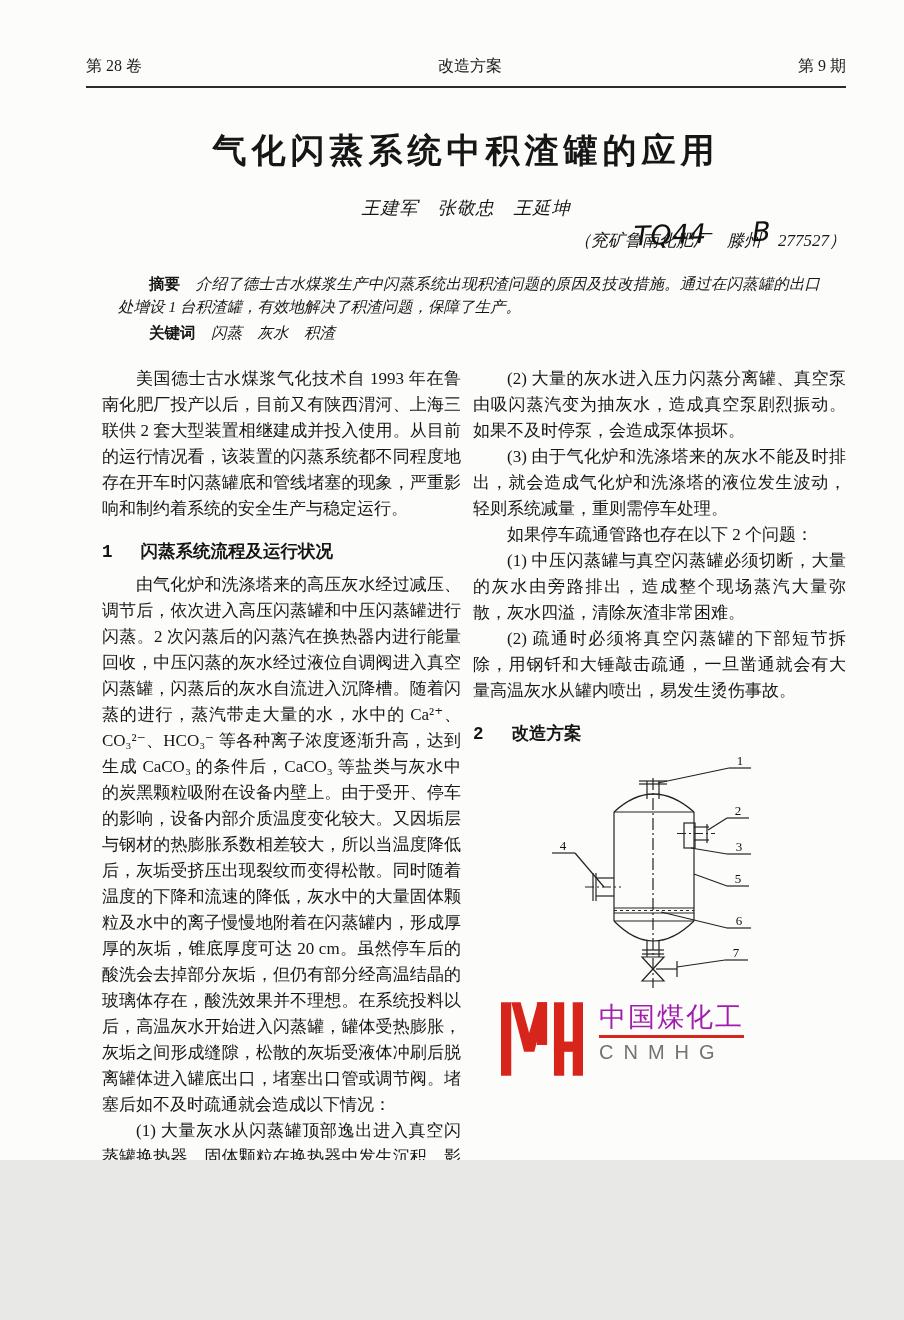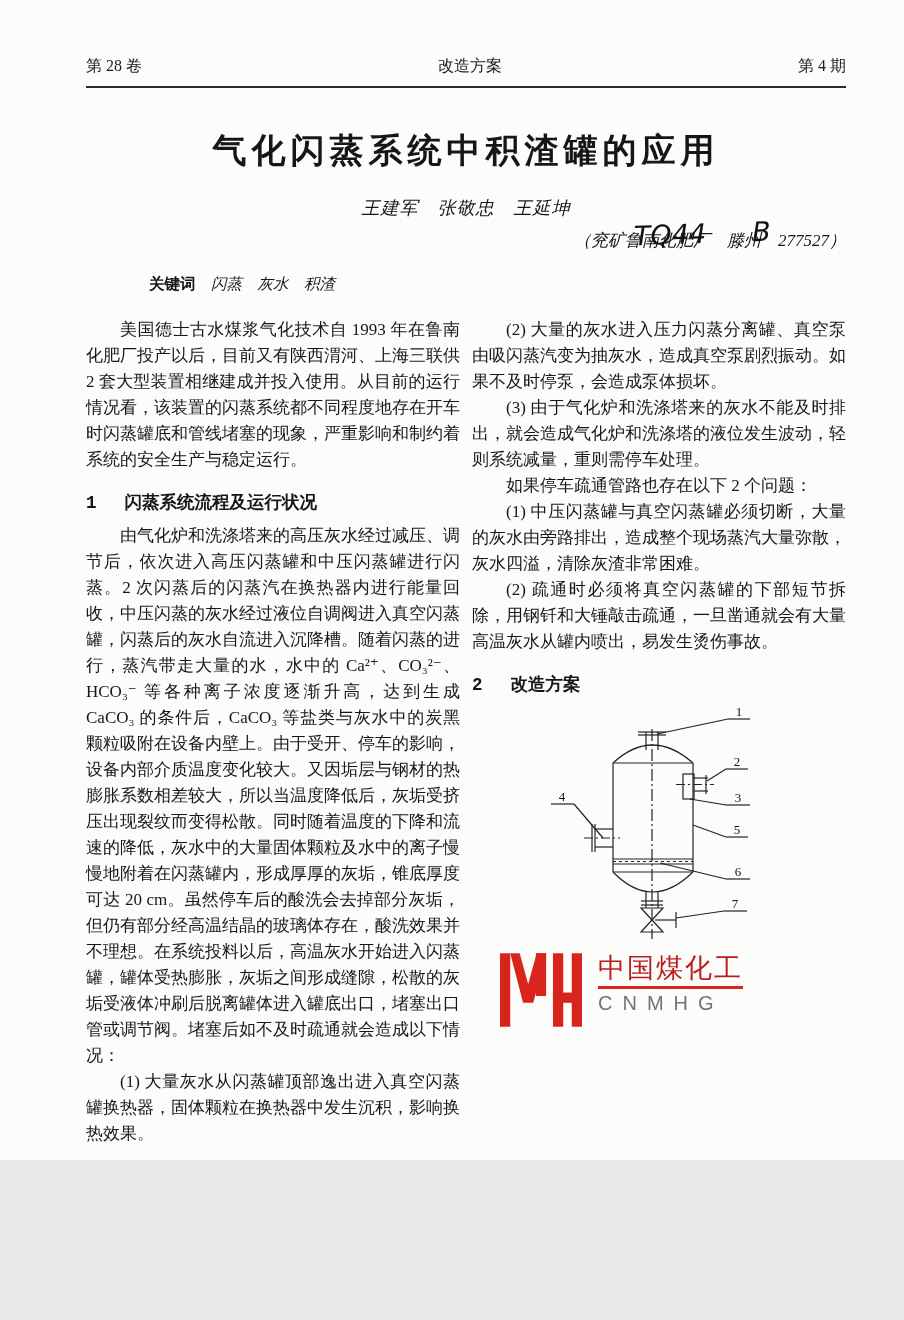--- a/index.html
+++ b/index.html
@@ -18,70 +18,71 @@
   .handwritten{position:absolute;left:634px;top:218px;display:flex;gap:46px;
         font-family:"DejaVu Sans",sans-serif;font-style:italic;font-size:27px;
         transform:rotate(-2deg);color:#111;}
   
   .abstract-block{margin:20px 26px 0 32px;font-size:15.5px;line-height:23px;}
   .abstract-text{font-style:italic;text-align:justify;text-indent:2em;margin:0;}
   .bold-label{font-style:normal;font-weight:bold;font-family:"Liberation Sans","DejaVu Sans",sans-serif;}
   .keywords-line{font-style:italic;text-indent:2em;margin:3px 0 0 0;}
   .kw-gap{display:inline-block;width:1em;}
   
-  .columns{display:flex;gap:12px;margin-top:22px;}
+  .columns{display:flex;gap:12px;margin-top:22px;margin-left:16px;}
   .col{width:374px;}
   .col p{font-size:17px;line-height:26px;text-align:justify;text-indent:2em;margin:0;}
   .section-heading{font-family:Liberation Mono, monospace;font-weight:bold;
         font-size:17.5px;margin:17px 0 9px 0;}
   .section-heading .sec-num{margin-right:1.6em;}
   .page-number{font-weight:bold;font-size:18px;margin:18px 0 0 24px;}
   
   .figure-block{margin-top:4px;}
   .figure-svg{display:block;margin-left:28px;}
   .figure-svg line,.figure-svg path,.figure-svg polyline{stroke:#222;fill:none;stroke-width:1.2;}
   .figure-svg polygon{stroke:#222;fill:none;stroke-width:1.2;}
   .figure-svg text{font-family:"Liberation Serif","DejaVu Serif",serif;font-size:13px;fill:#111;}
   .fig-caption{text-align:center;font-family:"Liberation Sans","DejaVu Sans",sans-serif;
         font-weight:bold;font-size:16px;margin-top:2px;}
   .fig-legend{text-align:center;font-family:"Liberation Sans","DejaVu Sans",sans-serif;
         font-weight:bold;font-size:13px;line-height:21px;margin-top:5px;}
   
   .logo-row{display:flex;align-items:flex-start;gap:16px;margin:10px 0 0 28px;}
   .logo-text .logo-cn{font-family:"Liberation Sans","DejaVu Sans",sans-serif;
-        font-size:27px;color:#b91c1c;letter-spacing:2px;line-height:30px;}
+        font-size:27px;color:#a21caf;letter-spacing:2px;line-height:30px;}
   .logo-underline{height:3px;margin-top:3px;}
   .logo-text .logo-en{font-family:"Liberation Sans","DejaVu Sans",sans-serif;
         font-size:20px;color:#737373;letter-spacing:10px;margin-top:3px;}
   .wanfang{position:absolute;left:102px;top:1260px;font-family:Liberation Sans, sans-serif;
         font-size:20px;color:#3c3c3c;letter-spacing:2px;}
 </style>
 </head>
 <body>
 
 <div class="page">
   <div class="content">
 
     <div class="journal-header">
       <span>第 28 卷</span>
       <span>改造方案</span>
-      <span>第 4 期</span>
+      <span>第 9 期</span>
     </div>
     <div class="header-rule"></div>
 
     <div class="paper-title">气化闪蒸系统中积渣罐的应用</div>
     <div class="authors">王建军　张敬忠　王延坤</div>
     <div class="affiliation">（兖矿鲁南化肥厂　滕州　277527）</div>
 
     <div class="handwritten">
       <span>TQ44</span>
       <span>B</span>
     </div>
 
     <div class="abstract-block">
+      <p class="abstract-text"><span class="bold-label">摘要</span><span class="kw-gap"></span><span>介绍了德士古水煤浆生产中闪蒸系统出现积渣问题的原因及技改措施。通过在闪蒸罐的出口处增设 1 台积渣罐，有效地解决了积渣问题，保障了生产。</span></p>
       <p class="keywords-line"><span class="bold-label">关键词</span><span class="kw-gap"></span><span>闪蒸</span><span class="kw-gap"></span><span>灰水</span><span class="kw-gap"></span><span>积渣</span></p>
     </div>
 
     <div class="columns">
 
       <div class="col">
         <p>美国德士古水煤浆气化技术自 1993 年在鲁南化肥厂投产以后，目前又有陕西渭河、上海三联供 2 套大型装置相继建成并投入使用。从目前的运行情况看，该装置的闪蒸系统都不同程度地存在开车时闪蒸罐底和管线堵塞的现象，严重影响和制约着系统的安全生产与稳定运行。</p>
         <div class="section-heading">
           <span class="sec-num">1</span><span>闪蒸系统流程及运行状况</span>
         </div>

